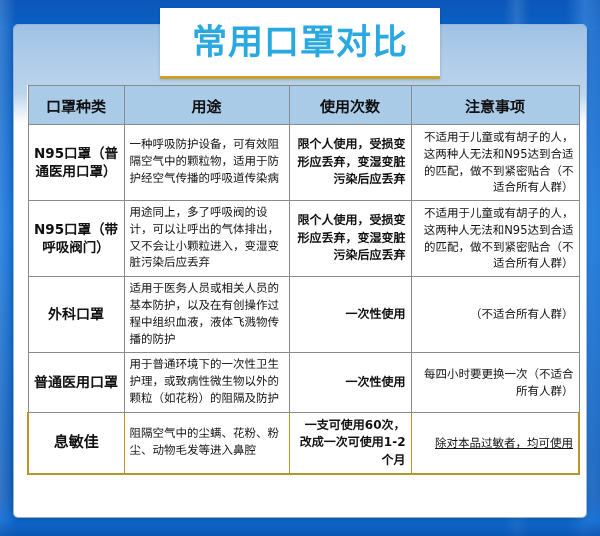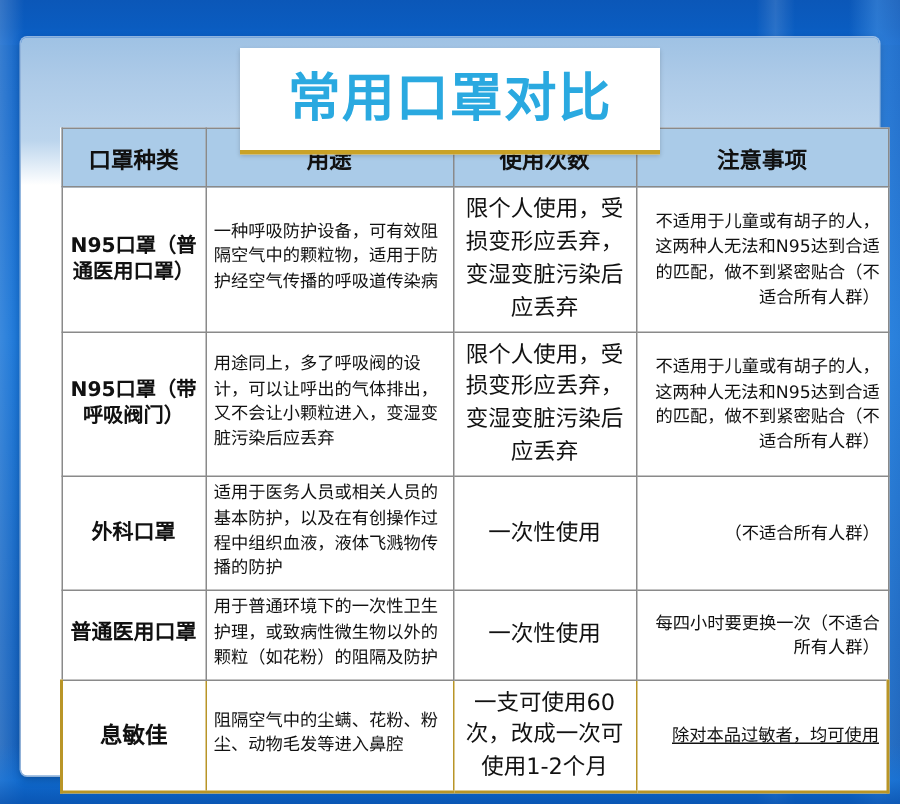--- a/index.html
+++ b/index.html
@@ -89,21 +89,20 @@
     top: 8px;
     width: 280px;
     height: 68px;
     background: #ffffff;
     border-bottom: 3px solid #c9a227;
     display: flex;
     align-items: center;
     justify-content: center;
     z-index: 5;
     box-shadow: 0 1px 3px rgba(0,0,0,.18);
-    margin-top: 24px;
   }
   #title-banner .title-text {
     font-size: 35px;
     font-weight: bold;
     letter-spacing: 1px;
     line-height: 1;
     color: #2aa9e0;
   }
 
   
@@ -113,21 +112,20 @@
     top: 85px;
     width: 551px;
     z-index: 4;
   }
   table.cmp {
     border-collapse: collapse;
     width: 551px;
     background: #ffffff;
     table-layout: fixed;
     border: 1px solid #7d7d7d;
-    margin-left: 13px;
   }
   table.cmp th,
   table.cmp td {
     border: 1px solid #8a8a8a;
     vertical-align: middle;
     padding: 4px 5px;
     color: #111111;
   }
   table.cmp thead th {
     background: #aacbe8;
@@ -150,23 +148,24 @@
     line-height: 1.28;
   }
   td.kind.small { font-size: 13.5px; }
   td.use {
     font-size: 11.5px;
     line-height: 1.46;
     text-align: left;
     font-family: Liberation Mono, monospace;
   }
   td.times {
-    font-size: 15px;
+    font-size: 12px;
     line-height: 1.46;
-    text-align: center;
+    text-align: right;
+    font-weight: bold;
   }
   td.note {
     font-size: 11.5px;
     line-height: 1.46;
     text-align: right;
   }
   td.note.center,
   td.times.center {
     text-align: right;
   }

